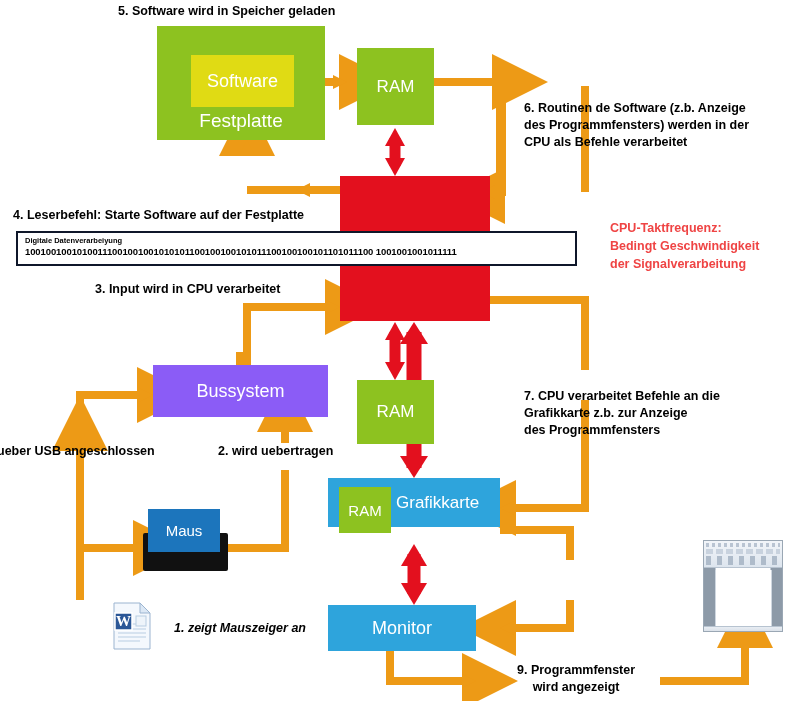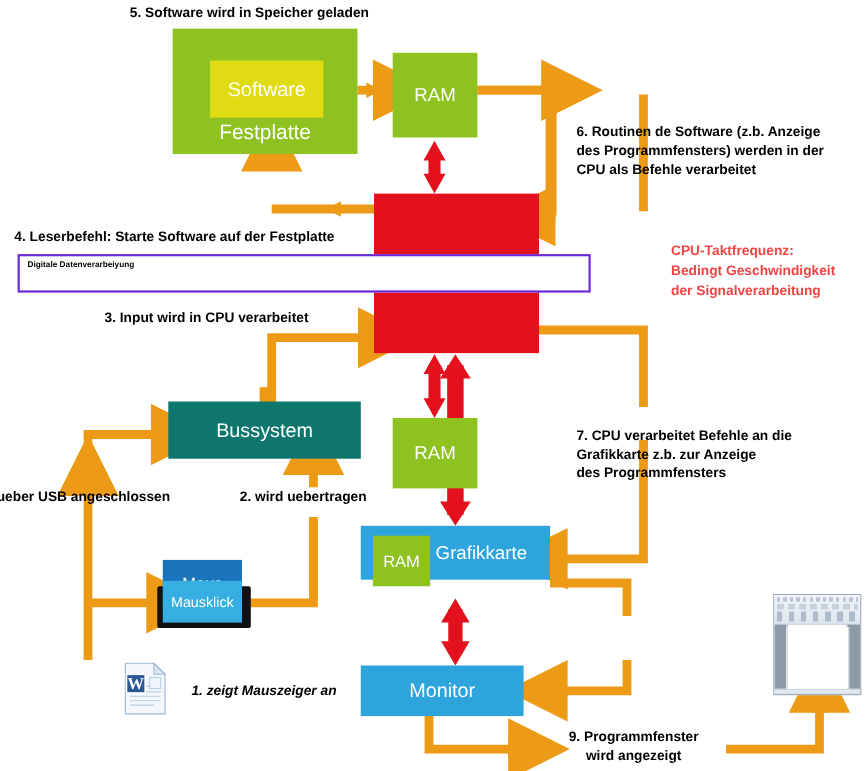--- a/index.html
+++ b/index.html
@@ -66,21 +66,21 @@
   }
   .cpu {
     background: #E3101E;
     left: 340px;
     top: 176px;
     width: 150px;
     height: 145px;
     font-size: 34px;
   }
   .bussystem {
-    background: #0f766e;
+    background: #8b5cf6;
     left: 153px;
     top: 365px;
     width: 175px;
     height: 52px;
     font-size: 18px;
   }
   .ram-mid {
     background: #8DC220;
     left: 357px;
     top: 380px;
@@ -137,23 +137,23 @@
     top: 533px;
     width: 85px;
     height: 38px;
     background: #111111;
     border-radius: 2px;
   }
   .binbox {
     position: absolute;
     left: 16px;
     top: 231px;
-    width: 521px;
+    width: 561px;
     height: 35px;
-    border: 2px solid #6d28d9;
+    border: 2px solid #0f172a;
     box-sizing: border-box;
     background: #ffffff;
     overflow: hidden;
   }
   .binbox .bin-title {
     position: absolute;
     left: 7px;
     top: 3px;
     font-size: 7.5px;
     font-weight: bold;
@@ -383,30 +383,28 @@
   </div>
 
   <div class="box monitor">
     <span class="box-label">Monitor</span>
   </div>
 
   <div class="maus-shadow"></div>
   <div class="box maus-top">
     <span class="box-label">Maus</span>
   </div>
-  <div class="box maus-bottom">
-    <span class="box-label">Mausklick</span>
-  </div>
 
   <div class="binbox">
     <span class="bin-title">Digitale Datenverarbeiyung</span>
+    <span class="bin-digits">10010010010100111001001001010101100100100101011100100100101101011100 1001001001011111</span>
   </div>
 
   <div class="lbl" style="left:118px; top:3px;">5. Software wird in Speicher geladen</div>
-  <div class="lbl" style="left:524px; top:100px;margin-top:12px;">6. Routinen de Software (z.b. Anzeige
+  <div class="lbl" style="left:524px; top:100px;">6. Routinen de Software (z.b. Anzeige
 des Programmfensters) werden in der
 CPU als Befehle verarbeitet</div>
   <div class="lbl" style="left:13px; top:207px;">4. Leserbefehl: Starte Software auf der Festplatte</div>
   <div class="lbl" style="left:95px; top:281px;">3. Input wird in CPU verarbeitet</div>
   <div class="taktbox">CPU-Taktfrequenz:
 Bedingt Geschwindigkeit
 der Signalverarbeitung</div>
   <div class="lbl" style="left:-3px; top:443px;">ueber USB angeschlossen</div>
   <div class="lbl" style="left:218px; top:443px;">2. wird uebertragen</div>
   <div class="lbl" style="left:524px; top:388px;">7. CPU verarbeitet Befehle an die

